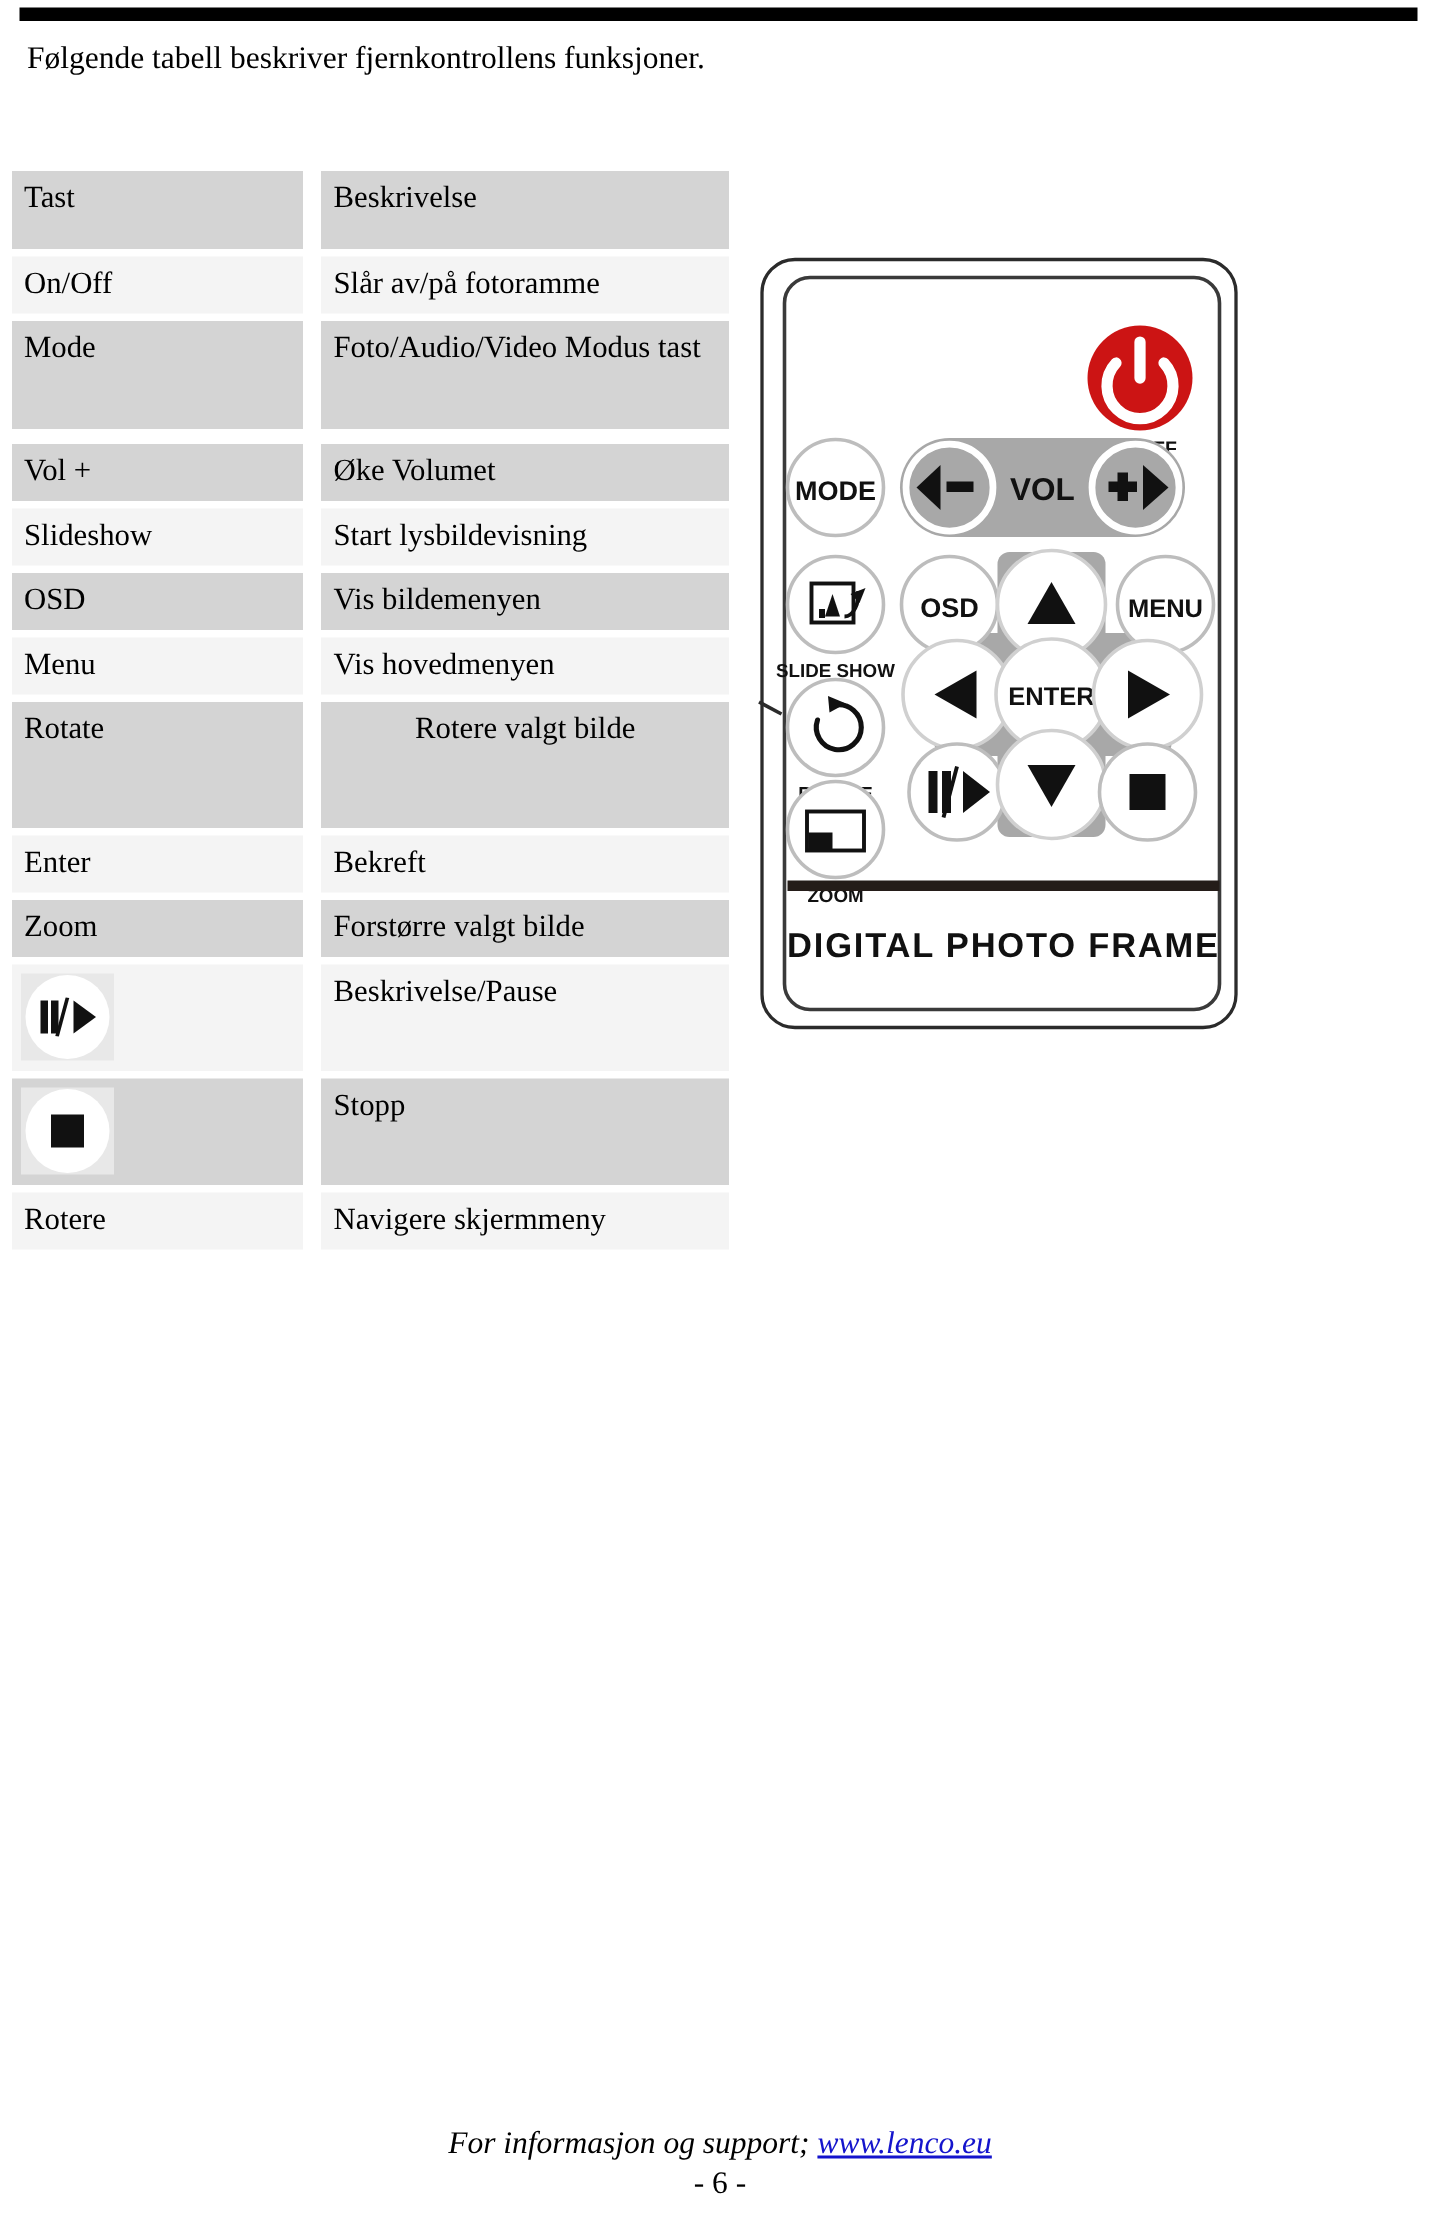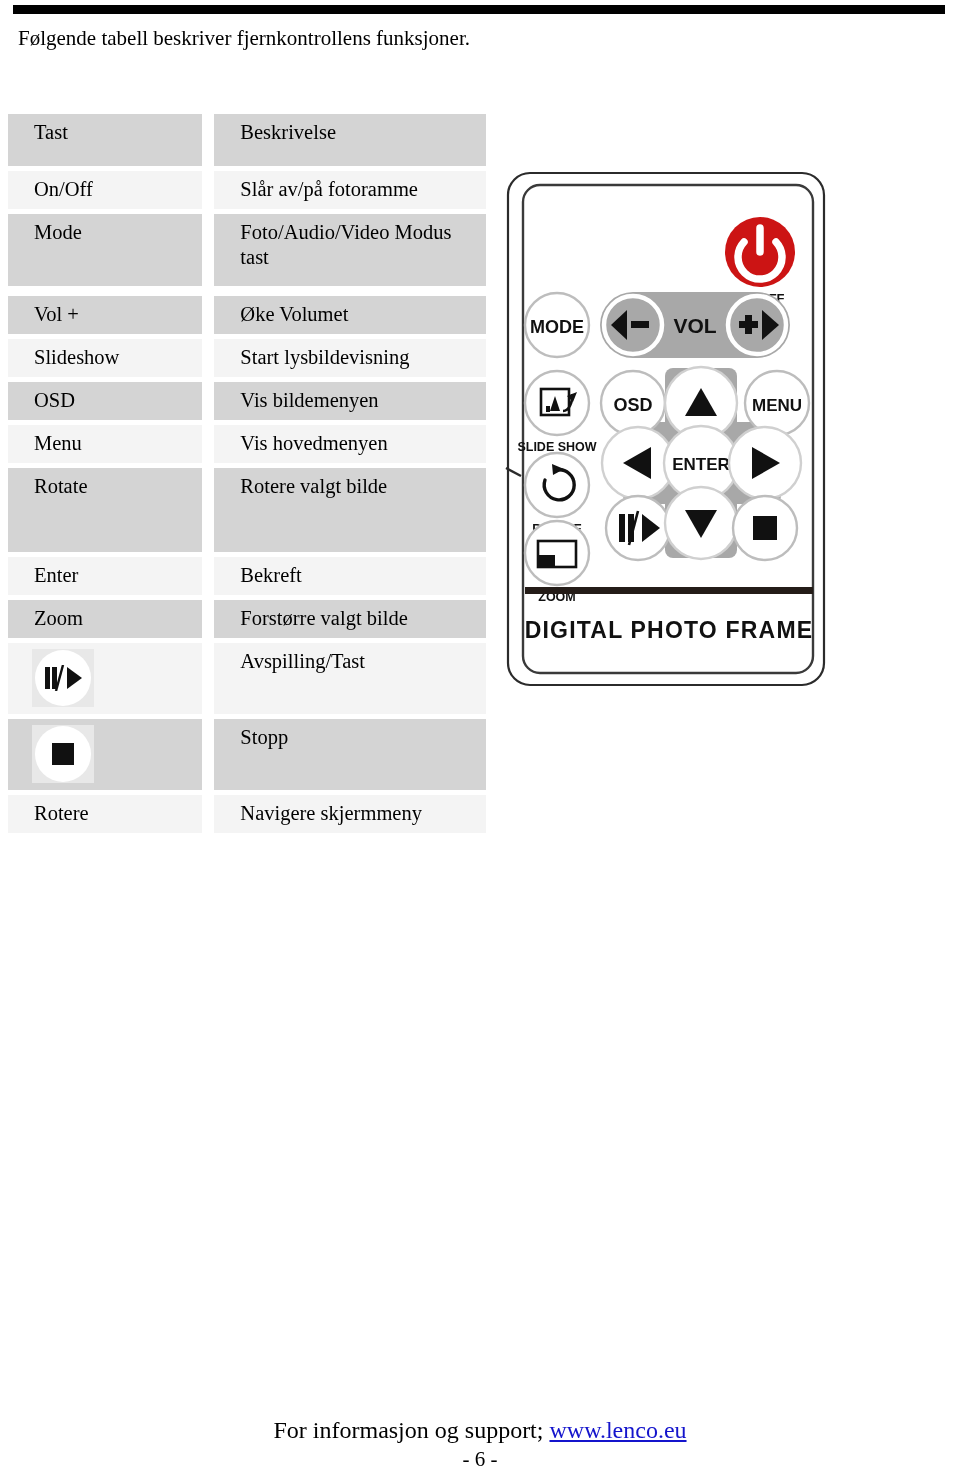--- a/index.html
+++ b/index.html
@@ -51,21 +51,21 @@
     left: 8px; top: 114px;
     width: 478px;
     border-collapse: separate;
     border-spacing: 0;
   }
   .trow { position: relative; }
   .tcell {
     vertical-align: top;
     font-size: 20.5px;
     line-height: 1.22;
-    padding: 6px 8px 7px 26px;
+    padding: 6px 8px 7px 8px;
   }
   .tcell.key   { width: 184px; }
   .tcell.gap   { width: 12px; padding: 0; background: #ffffff !important; }
   .tcell.desc  { width: 258px; margin-left: 24px; }
 
   .shade-dark  { background: #d4d4d4; }
   .shade-light { background: #f4f4f4; }
 
   .row-spacer td { height: 5px; padding: 0; background: #ffffff; }
 
@@ -98,21 +98,21 @@
   #remote-figure svg { display: block; }
 
   
   #footer {
     position: absolute;
     left: 0; top: 1415px;
     width: 960px;
     text-align: center;
     font-family: "Liberation Serif", "DejaVu Serif", serif;
   }
-  #footer-line { font-size: 24px; line-height: 1.25; }
+  #footer-line { font-size: 21px; line-height: 1.25; font-style: italic; }
   #footer-link {
     color: #1414cc;
     text-decoration: underline;
   }
   #page-number { font-size: 21px; line-height: 1.3; margin-top: 1px; }
 </style>
 </head>
 <body>
 
 <div id="top-rule"></div>
@@ -178,21 +178,21 @@
         <td class="tcell key shade-light"><span>Menu</span></td>
         <td class="tcell gap"></td>
         <td class="tcell desc shade-light">Vis hovedmenyen</td>
       </tr>
       <tr class="row-spacer">
         <td colspan="3"></td>
       </tr>
       <tr class="trow">
         <td class="tcell key shade-dark" style="height: 84px;"><span>Rotate</span></td>
         <td class="tcell gap"></td>
-        <td class="tcell desc shade-dark" style="height: 84px;">Rotere valgt bilde</td>
+        <td class="tcell desc shade-dark" style="height: 84px; text-align: center;">Rotere valgt bilde</td>
       </tr>
       <tr class="row-spacer">
         <td colspan="3"></td>
       </tr>
       <tr class="trow">
         <td class="tcell key shade-light"><span>Enter</span></td>
         <td class="tcell gap"></td>
         <td class="tcell desc shade-light">Bekreft</td>
       </tr>
       <tr class="row-spacer">
@@ -213,21 +213,21 @@
               <svg width="40" height="26" viewBox="0 0 40 26">
                 <rect x="2" y="2" width="5" height="22" fill="#111"></rect>
                 <rect x="9" y="2" width="5" height="22" fill="#111"></rect>
                 <line x1="20" y1="0" x2="13" y2="26" stroke="#111" stroke-width="2.4"></line>
                 <polygon points="24,2 24,24 39,13" fill="#111"></polygon>
               </svg>
             </span>
           </div>
         </td>
         <td class="tcell gap"></td>
-        <td class="tcell desc shade-light" style="height: 66px;">Avspilling/Tast</td>
+        <td class="tcell desc shade-light" style="height: 66px;">Beskrivelse/Pause</td>
       </tr>
       <tr class="row-spacer">
         <td colspan="3"></td>
       </tr>
       <tr class="trow">
         <td class="tcell key shade-dark" style="height: 66px;">
           <div class="icon-tile">
             <span class="icon-circle">
               <svg width="26" height="26" viewBox="0 0 26 26">
                 <rect x="2" y="2" width="22" height="22" fill="#111"></rect>

